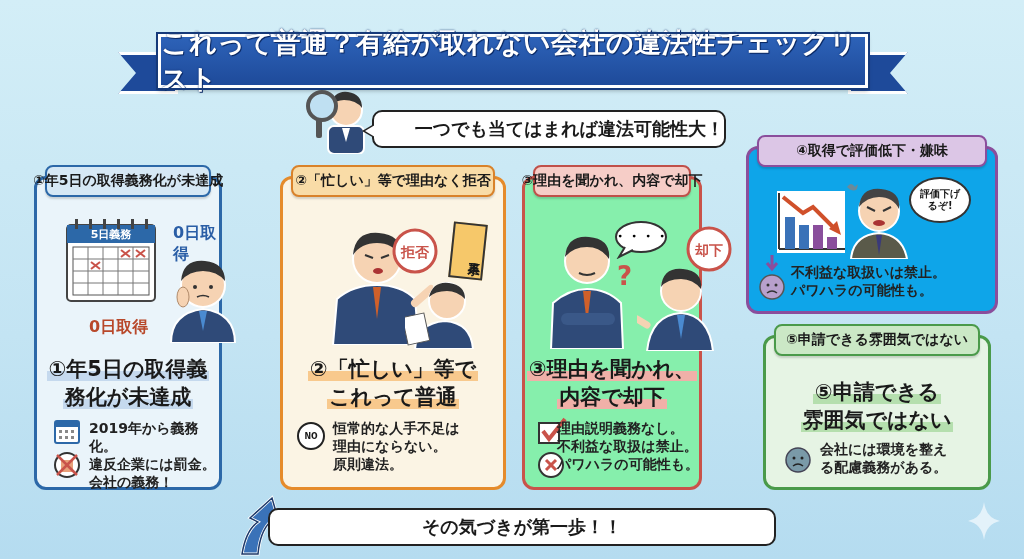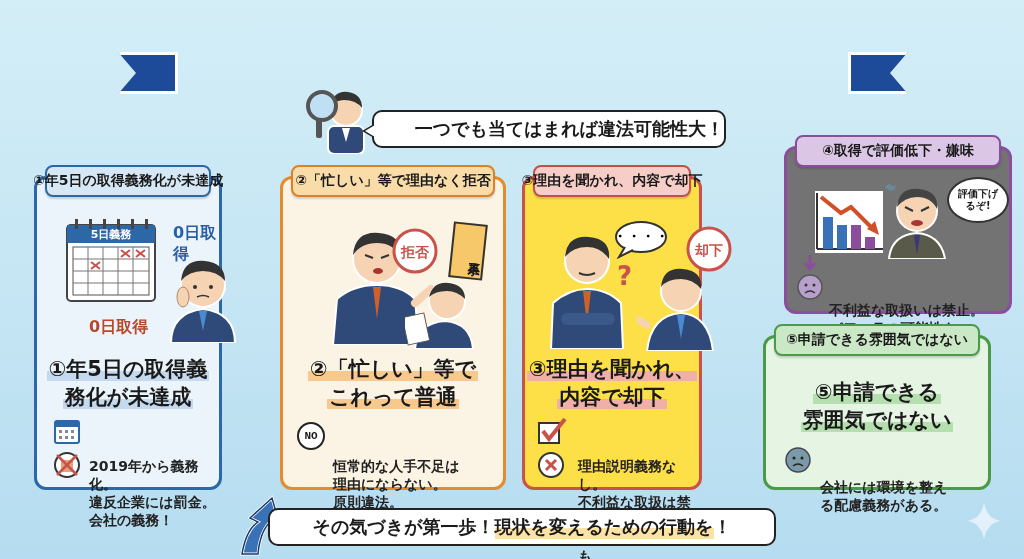--- a/index.html
+++ b/index.html
@@ -57,38 +57,38 @@
     position: absolute; left: 8px; right: 8px; top: -14px; height: 32px;
     border-radius: 8px; border: 2px solid;
     display: flex; align-items: center; justify-content: center;
     font-weight: bold; font-size: 14px; white-space: nowrap;
     box-shadow: 0 2px 2px rgba(0,0,0,0.15);
   }
   .p1 { left: 34px; top: 176px; width: 188px; height: 314px; background: #eaf4fa; border-color: #2c68a8; }
   .p1 .panel-tab { background: #d6e8f5; border-color: #2c68a8; }
   .p2 { left: 280px; top: 176px; width: 226px; height: 314px; background: #fbf4e4; border-color: #e58b2b; }
   .p2 .panel-tab { background: #f9dca7; border-color: #d9822a; }
-  .p3 { left: 522px; top: 176px; width: 180px; height: 314px; background: #fde047; border-color: #c9534a; }
+  .p3 { left: 522px; top: 176px; width: 180px; height: 314px; background: #86efac; border-color: #c9534a; }
   .p3 .panel-tab { background: #f6cdc7; border-color: #c0504a; }
-  .p4 { left: 784px; top: 146px; width: 228px; height: 168px; background: #737373; border-color: #8a4e9c; }
+  .p4 { left: 746px; top: 146px; width: 252px; height: 168px; background: #0ea5e9; border-color: #8a4e9c; }
   .p4 .panel-tab { background: #dcc6e6; border-color: #8a4e9c; }
   .p5 { left: 763px; top: 335px; width: 228px; height: 155px; background: #e6f4e4; border-color: #4a9a4a; }
   .p5 .panel-tab { background: #cbe8c6; border-color: #4a9a4a; }
 
   .big-title {
     position: absolute; left: 0; right: 0; text-align: center;
     font-weight: bold; font-size: 21px; line-height: 28px;
   }
   .big-title span { padding: 0 2px; }
   .hl-blue span { background: linear-gradient(transparent 60%, #c5d9ee 60%); }
   .hl-orange span { background: linear-gradient(transparent 60%, #f8c98d 60%); }
   .hl-red span { background: linear-gradient(transparent 60%, #f0b0a8 60%); }
   .hl-green span { background: linear-gradient(transparent 60%, #b5dfae 60%); }
 
-  .body-text { position: absolute; font-size: 14px; line-height: 18px; font-weight: bold; color: #222; margin-top: 38px; }
+  .body-text { position: absolute; font-size: 14px; line-height: 18px; font-weight: bold; color: #222; }
   .body-icon { position: absolute; }
 
   
   .bottom-bubble {
     left: 268px; top: 508px; width: 508px; height: 38px;
     background: #fff; border: 2px solid #222; border-radius: 10px;
     display: flex; align-items: center; justify-content: center;
     font-weight: bold; font-size: 18px;
   }
   .bottom-bubble .hl { background: linear-gradient(transparent 55%, #fbe3a6 55%); }
@@ -98,20 +98,23 @@
   .figure { position: absolute; }
   .lbl-blue { color: #2a5ea6; font-weight: bold; font-size: 16px; }
   .lbl-red { color: #b8482a; font-weight: bold; font-size: 16px; }
 </style>
 </head>
 <body>
 
 <div class="abs ribbon-wrap">
   <div class="ribbon-tail left"></div>
   <div class="ribbon-tail right"></div>
+  <div class="ribbon-main">
+    <span class="ribbon-title">これって普通？有給が取れない会社の違法性チェックリスト</span>
+  </div>
 </div>
 
 <svg class="abs inspector" viewBox="0 0 70 72">
   <rect x="28" y="44" width="36" height="28" rx="6" fill="#2f4a78" stroke="#fff" stroke-width="2"></rect>
   <polygon points="42,46 46,60 50,46" fill="#fff"></polygon>
   <circle cx="46" cy="28" r="16" fill="#f6d3b3" stroke="#fff" stroke-width="2"></circle>
   <path d="M30 24 Q34 8 48 10 Q62 12 62 26 Q56 18 44 18 Q36 18 30 24Z" fill="#333"></path>
   <circle cx="22" cy="24" r="14" fill="#bfe0f2" stroke="#555" stroke-width="4"></circle>
   <rect x="16" y="36" width="6" height="20" rx="2" fill="#555"></rect>
 </svg>
@@ -264,21 +267,21 @@
   </div>
   <svg class="body-icon" style="left:12px;top:238px;" width="30" height="28" viewBox="0 0 30 28">
     <rect x="2" y="6" width="20" height="20" fill="#fff" stroke="#333" stroke-width="2"></rect>
     <path d="M6 14 L12 22 L28 2" stroke="#c9534a" stroke-width="4" fill="none"></path>
   </svg>
   <svg class="body-icon" style="left:12px;top:272px;" width="28" height="28" viewBox="0 0 28 28">
     <circle cx="14" cy="14" r="12" fill="#fff" stroke="#333" stroke-width="2"></circle>
     <line x1="9" y1="9" x2="19" y2="19" stroke="#c9534a" stroke-width="3"></line>
     <line x1="19" y1="9" x2="9" y2="19" stroke="#c9534a" stroke-width="3"></line>
   </svg>
-  <div class="body-text" style="left:53px;top:240px;">
+  <div class="body-text" style="left:32px;top:240px;">
     <div>理由説明義務なし。</div>
     <div>不利益な取扱は禁止。</div>
     <div>パワハラの可能性も。</div>
   </div>
 </div>
 
 <div class="abs panel p4">
   <div class="panel-tab">④取得で評価低下・嫌味</div>
   <svg class="figure" style="left:26px;top:42px;" width="72" height="62" viewBox="0 0 72 62">
     <rect x="2" y="0" width="68" height="62" fill="#fff"></rect>
@@ -332,19 +335,18 @@
     <div>る配慮義務がある。</div>
   </div>
 </div>
 
 <svg class="abs up-arrow" viewBox="0 0 50 62">
   <path d="M6 60 Q10 36 22 28 L14 24 L36 4 L44 32 L34 28 Q24 38 22 60Z" fill="#3a72b8" stroke="#fff" stroke-width="3"></path>
   <path d="M6 60 Q10 36 22 28 L14 24 L36 4 L44 32 L34 28 Q24 38 22 60Z" fill="none" stroke="#1e3a6a" stroke-width="1.5"></path>
 </svg>
 <div class="abs bottom-bubble">
   <span>その気づきが第一歩！</span>
-  <span class="hl">現状を変えるための行動を</span>
   <span>！</span>
 </div>
 
 <svg class="abs sparkle" viewBox="0 0 32 38">
   <path d="M16 0 Q18 16 32 19 Q18 22 16 38 Q14 22 0 19 Q14 16 16 0Z" fill="#e8f4fb" opacity="0.9"></path>
 </svg>
 
 </body></html>

